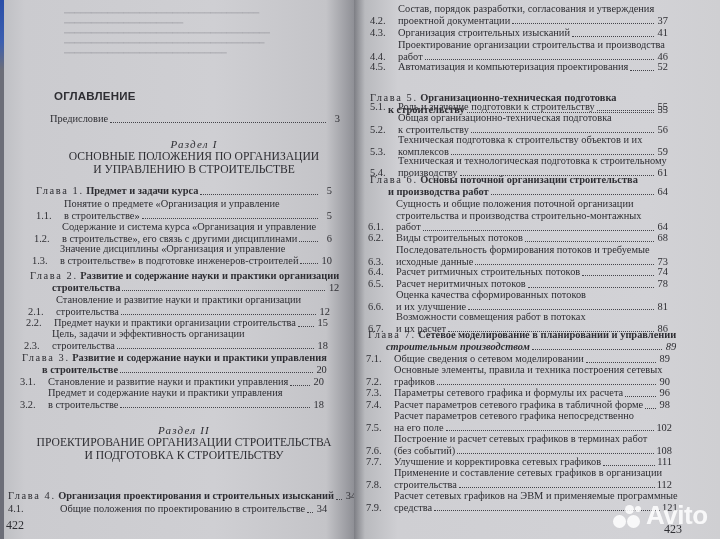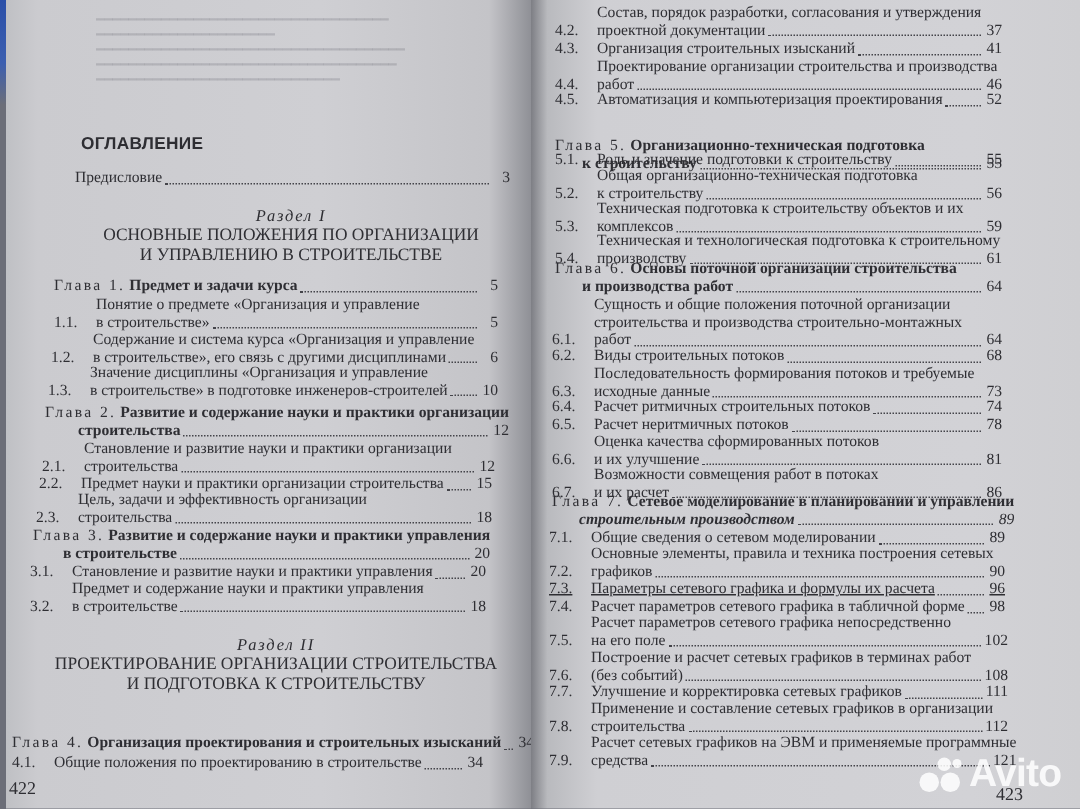--- a/index.html
+++ b/index.html
@@ -235,21 +235,21 @@
 
   <div class="entry chapter" style="left:4px; top:490px; width:314px;">
     <div class="body">
         <div class="line">
           <span class="txt"><span class="lbl">Глава 4.</span> <span class="bold">Организация проектирования и строительных изысканий</span></span>
           <span class="dots"></span>
           <span class="pg">34</span>
         </div>
       </div>
   </div>
-  <div class="entry" style="left:4px; top:503px; width:314px;">
+  <div class="entry" style="left:4px; top:503px; width:314px;gap:24px;">
     <span class="num">4.1.</span>
     <div class="body">
         <div class="line">
           <span class="txt">Общие положения по проектированию в строительстве</span>
           <span class="dots"></span>
           <span class="pg">34</span>
         </div>
       </div>
   </div>
 
@@ -493,21 +493,21 @@
         <div class="line">
           <span class="txt">Основные элементы, правила и техника построения сетевых</span>
         </div>
         <div class="line">
           <span class="txt">графиков</span>
           <span class="dots"></span>
           <span class="pg">90</span>
         </div>
       </div>
   </div>
-  <div class="entry" style="left:12px; top:387px; width:304px;text-decoration:underline;">
+  <div class="entry" style="left:12px; top:387px; width:304px;">
     <span class="num">7.3.</span>
     <div class="body">
         <div class="line">
           <span class="txt">Параметры сетевого графика и формулы их расчета</span>
           <span class="dots"></span>
           <span class="pg">96</span>
         </div>
       </div>
   </div>
   <div class="entry" style="left:12px; top:399px; width:304px;">

